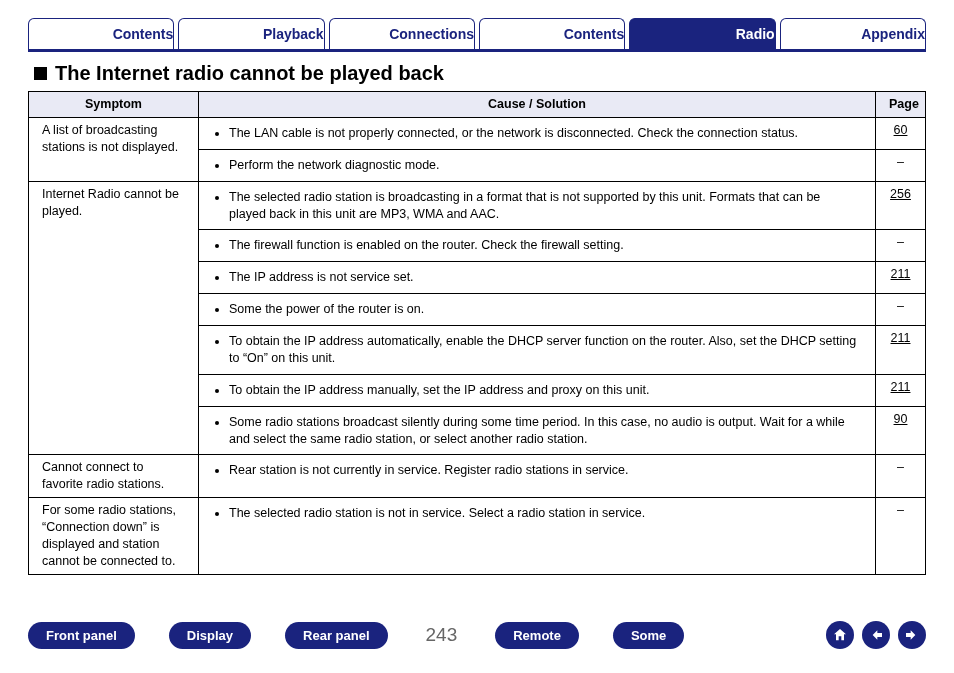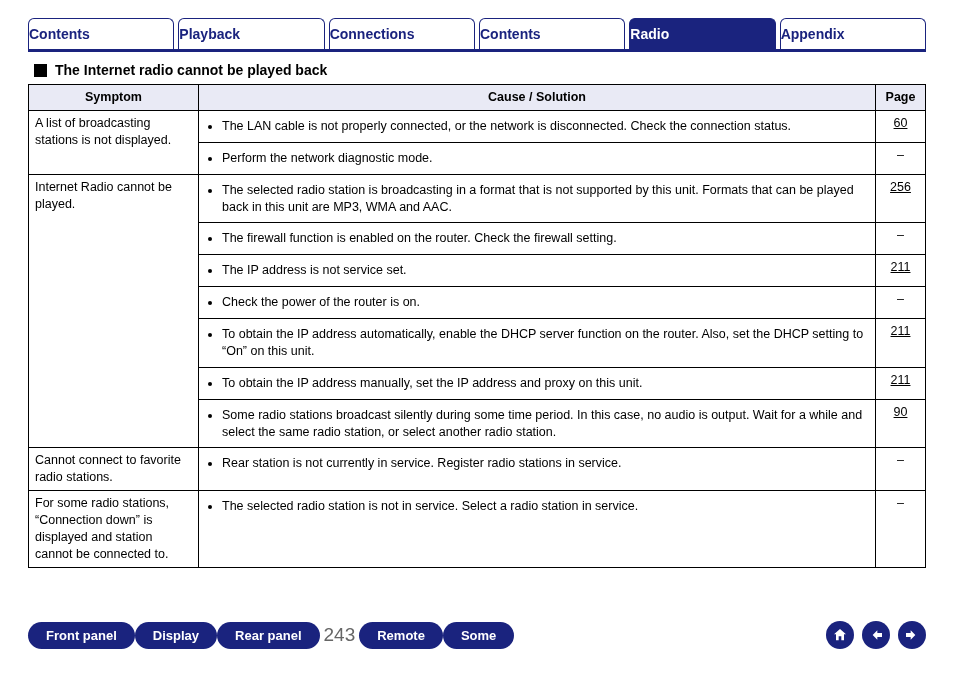--- a/index.html
+++ b/index.html
@@ -1,35 +1,35 @@
 <!DOCTYPE html>
 <html><head>
 <meta charset="utf-8">
 <style>
 html,body{margin:0;padding:0;width:954px;height:673px;font-family:Arial,Helvetica,sans-serif;background:#fff;color:#000;font-size:13px}
 .page{padding:18px 28px 0 28px;box-sizing:border-box;position:relative;height:100%}
 .topnav{display:flex;border-bottom:3px solid #1a237e;margin-bottom:8px}
-.tab{position:relative;flex:1;height:30px;line-height:30px;text-align:left;font-weight:bold;font-size:14px;color:#1a237e;border:1px solid #1a237e;border-bottom:none;border-radius:6px 6px 0 0;margin-right:4px;cursor:pointer;background:#fff}
+.tab{position:relative;flex:1;height:30px;line-height:30px;text-align:right;font-weight:bold;font-size:14px;color:#1a237e;border:1px solid #1a237e;border-bottom:none;border-radius:6px 6px 0 0;margin-right:4px;cursor:pointer;background:#fff}
 .tab:last-child{margin-right:0}
 .tab.active{background:#1a237e;color:#fff}
 .heading{display:flex;align-items:center;margin:10px 0 6px 6px}
 .sq{width:13px;height:13px;background:#000;margin-right:8px}
-.heading-text{font-weight:bold;font-size:14px}
+.heading-text{font-weight:bold;font-size:20px}
 table.tb{width:100%;border-collapse:collapse;table-layout:fixed}
-table.tb th,table.tb td{border:1px solid #000;padding:4px 6px;vertical-align:top;font-size:12.5px;line-height:1.35}
+table.tb th,table.tb td{border:1px solid #000;padding:4px 13px;vertical-align:top;font-size:12.5px;line-height:1.35}
 table.tb th{background:#e9eaf5;text-align:center;font-weight:bold}
 col.sym{width:170px}
 col.pg{width:50px}
 td.page{text-align:center;vertical-align:middle;padding:4px 2px}
 td.page a{color:#000;text-decoration:underline}
 td.page .dash{color:#000}
 ul.cs{margin:0;padding:0 0 0 14px}
 ul.cs li{margin:3px;padding:0}
 .footer{position:absolute;left:28px;right:28px;bottom:24px;display:flex;align-items:center;justify-content:space-between}
-.footer-left{display:flex;align-items:center;}
+.footer-left{display:flex;align-items:center;gap:34px}
 .pill{background:#1a237e;color:#fff;border-radius:16px;padding:6px 18px;font-weight:bold;font-size:13px;cursor:pointer;white-space:nowrap}
 .pnum{color:#666;font-size:19px;padding:0 4px}
 .footer-right{display:flex;align-items:center;gap:8px}
 .circ{width:28px;height:28px;border-radius:50%;background:#1a237e;display:flex;align-items:center;justify-content:center;cursor:pointer}
 .circ svg{fill:#fff}
 </style>
 </head>
 <body>
 
 <div class="page">
@@ -99,21 +99,21 @@
           <td>
             <ul class="cs">
               <li>The IP address is not service set.</li>
             </ul>
           </td>
           <td class="page"><a href="#">211</a></td>
         </tr>
         <tr>
           <td>
             <ul class="cs">
-              <li>Check the power of the router is on.</li>
+              <li>Some the power of the router is on.</li>
             </ul>
           </td>
           <td class="page"><span class="dash">–</span></td>
         </tr>
         <tr>
           <td>
             <ul class="cs">
               <li>To obtain the IP address automatically, enable the DHCP server function on the router. Also, set the DHCP setting to “On” on this unit.</li>
             </ul>
           </td>

